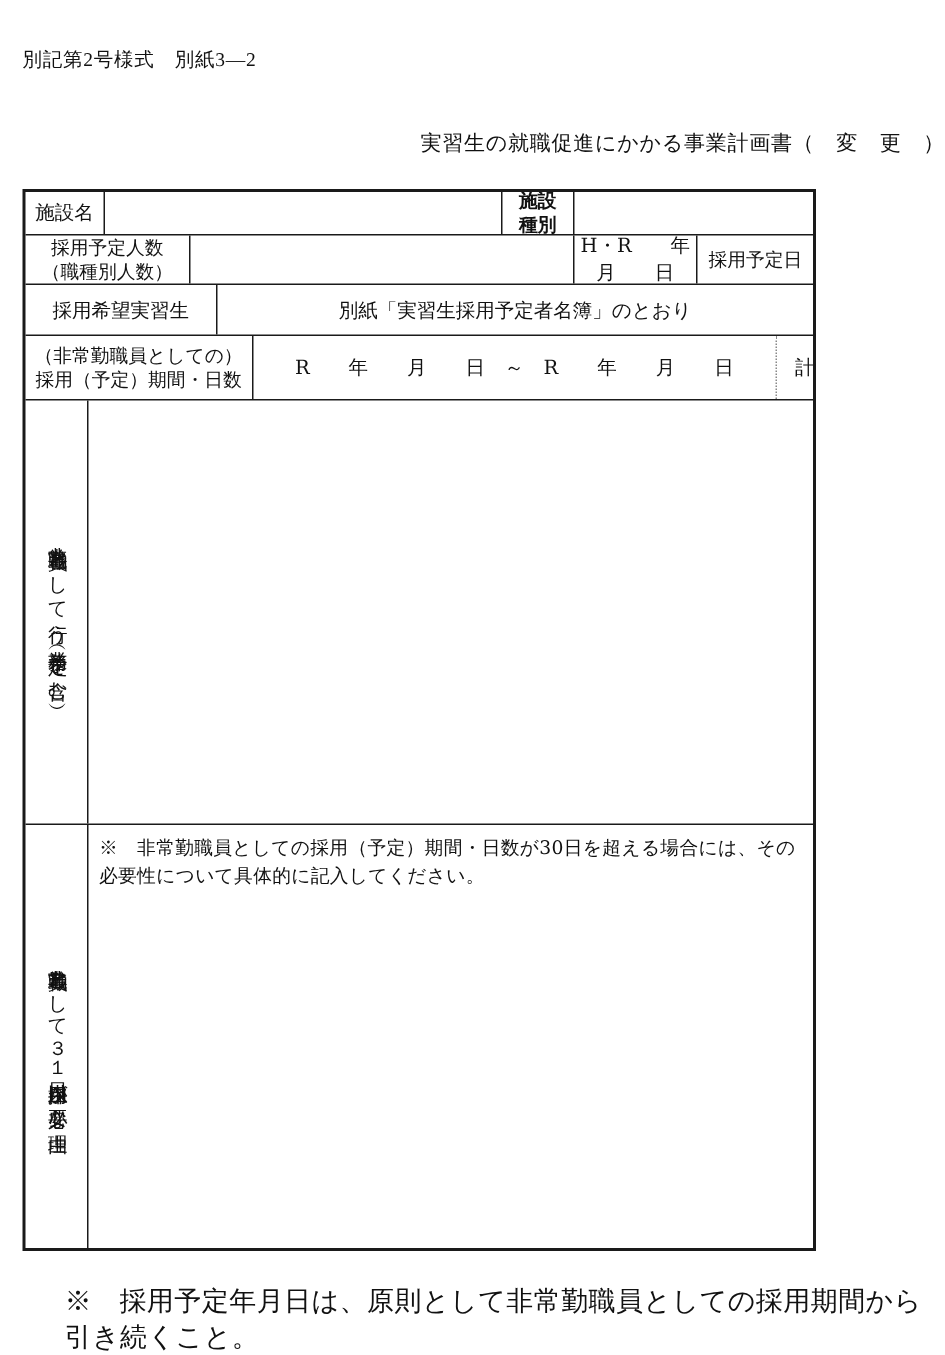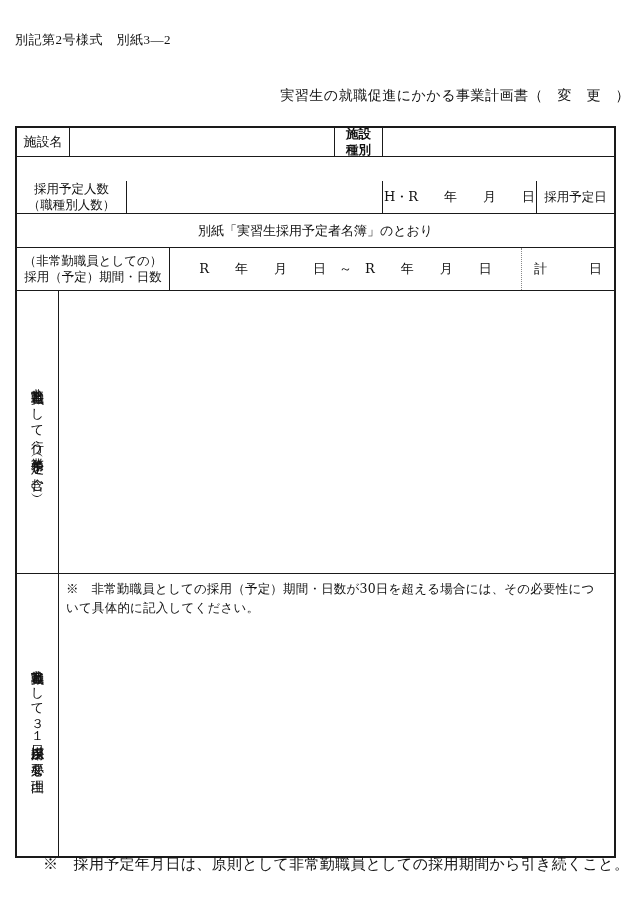--- a/index.html
+++ b/index.html
@@ -22,21 +22,21 @@
     position: absolute;
     left: 0; top: 87px;
     width: 100%;
     text-align: right;
     font-size: 14px;
     letter-spacing: 0.5px;
   }
   .tbl {
     position: absolute;
     left: 15px; top: 126px;
-    width: 601px;
+    width: 529px;
     border: 2px solid #1a1a1a;
     background: #ffffff;
   }
   .row { display: flex; border-bottom: 1px solid #1a1a1a; }
   .row:last-child { border-bottom: none; }
   .cell {
     border-right: 1px solid #1a1a1a;
     display: flex;
     align-items: center;
     justify-content: center;
@@ -62,50 +62,51 @@
     padding: 5px 7px;
   }
   .inline-note {
     font-size: 12.5px;
     line-height: 1.55;
     letter-spacing: 0.2px;
   }
   .footer-note {
     position: absolute;
     left: 43px; top: 855px;
-    font-size: 15px;
+    font-size: 18px;
     letter-spacing: 0.3px;
   }
 </style>
 </head>
 <body>
 
 <div class="form-code">別記第2号様式　別紙3―2</div>
 
 <div class="doc-title">実習生の就職促進にかかる事業計画書（　変　更　）</div>
 
 <div class="tbl">
 
   <div class="row" style="height:29px;">
     <div class="cell" style="width:53px;">施設名</div>
     <div class="cell" style="width:265px;"></div>
     <div class="cell ml small" style="width:48px;font-weight:bold;">施設
 種別</div>
     <div class="cell fill"></div>
   </div>
 
-  <div class="row" style="height:33px;margin-top:24px;">
+  <div class="row" style="height:33px;">
     <div class="cell ml small" style="width:110px;">採用予定人数
 （職種別人数）</div>
     <div class="cell" style="width:256px;"></div>
     <div class="cell fill">H・R　　年　　月　　日</div>
     <div class="cell small" style="width:77px;">採用予定日</div>
   </div>
 
   <div class="row" style="height:34px;">
+    <div class="cell" style="width:128px;">採用希望実習生</div>
     <div class="cell fill">別紙「実習生採用予定者名簿」のとおり</div>
   </div>
 
   <div class="row" style="height:43px;justify-content:space-between;">
     <div class="cell ml small" style="width:153px;">（非常勤職員としての）
 採用（予定）期間・日数</div>
     <div class="cell dotted-sep" style="width:352px;">R　　年　　月　　日　～　R　　年　　月　　日</div>
     <div class="cell fill spread">
       <span>計</span>
       <span></span>

